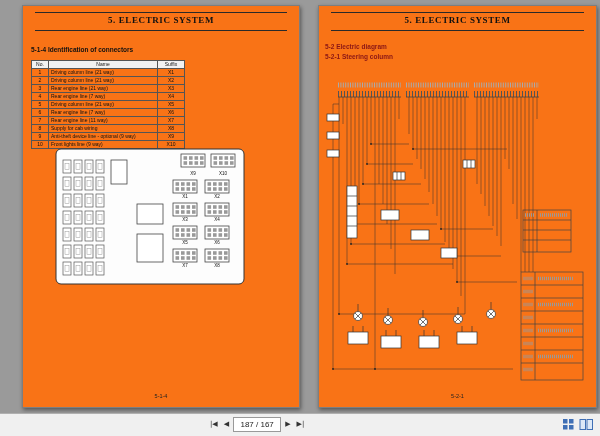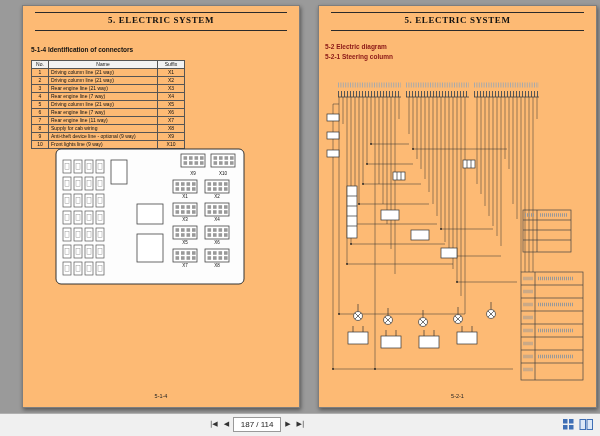--- a/index.html
+++ b/index.html
@@ -1,18 +1,18 @@
 <!DOCTYPE html>
 <html><head>
 <meta charset="utf-8">
 <style>
   html,body{margin:0;padding:0;background:#9a9a9a;}
   #app{position:relative;width:600px;height:436px;background:#9a9a9a;overflow:hidden;
        font-family:"Liberation Sans",sans-serif;}
-  .page{position:absolute;top:5px;height:403px;background:#fdba74;box-sizing:border-box;
+  .page{position:absolute;top:5px;height:403px;background:#f97316;box-sizing:border-box;
         border:1px solid #7e7e7e;box-shadow:1px 2px 4px rgba(0,0,0,.45);}
   #left-page{left:22px;width:278px;}
   #right-page{left:318px;width:279px;}
   .hrule{position:absolute;left:12px;right:12px;height:0;border-top:1px solid #2a2a2a;}
   .hrule.top{top:6px;}
   .hrule.under{top:24px;}
   .page-title{position:absolute;top:9px;left:0;right:0;text-align:center;
               font-family:"Liberation Serif",serif;font-size:9px;font-weight:bold;
               letter-spacing:.6px;color:#111;}
   .section-title{position:absolute;font-size:6.5px;font-weight:bold;color:#111;white-space:nowrap;}
@@ -383,21 +383,21 @@
       </g>
     </svg>
 
     <div class="page-footer">5-2-1</div>
   </div>
 
   <div id="toolbar">
     <div class="nav-group">
       <button class="nav-btn">|◀</button>
       <button class="nav-btn">◀</button>
-      <div class="page-box">187 / 114</div>
+      <div class="page-box">187 / 167</div>
       <button class="nav-btn">▶</button>
       <button class="nav-btn">▶|</button>
     </div>
     <div class="view-icons">
       <svg width="13" height="13" viewBox="0 0 13 13">
         <rect x="1" y="1" width="4.5" height="4.5" fill="#3f6fb5"></rect>
         <rect x="7" y="1" width="4.5" height="4.5" fill="#3f6fb5"></rect>
         <rect x="1" y="7" width="4.5" height="4.5" fill="#3f6fb5"></rect>
         <rect x="7" y="7" width="4.5" height="4.5" fill="#3f6fb5"></rect>
       </svg>

